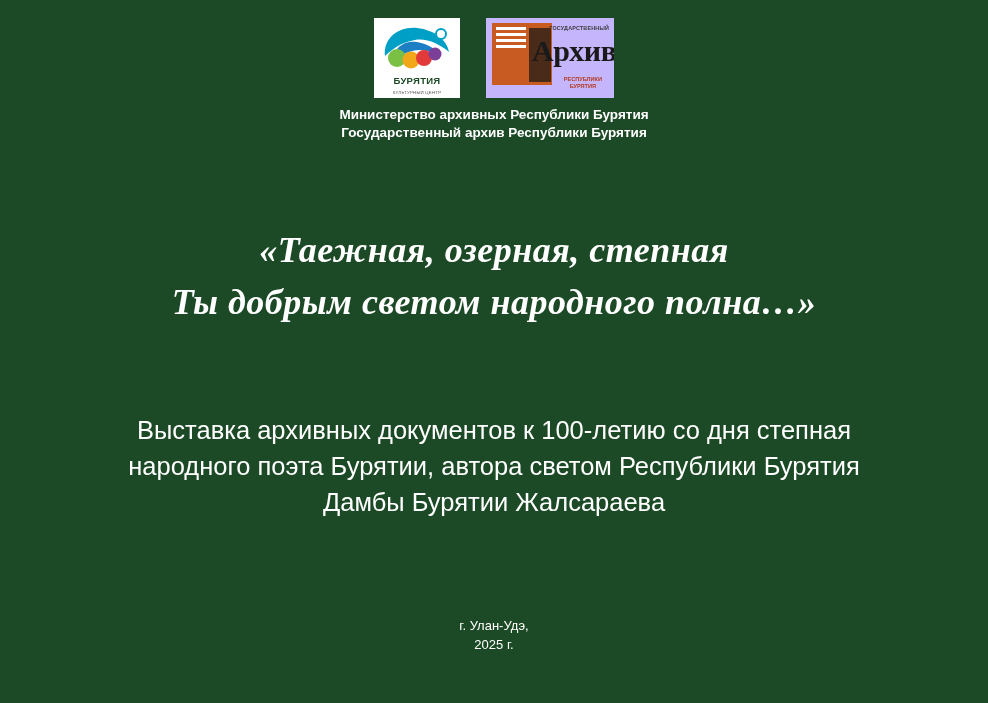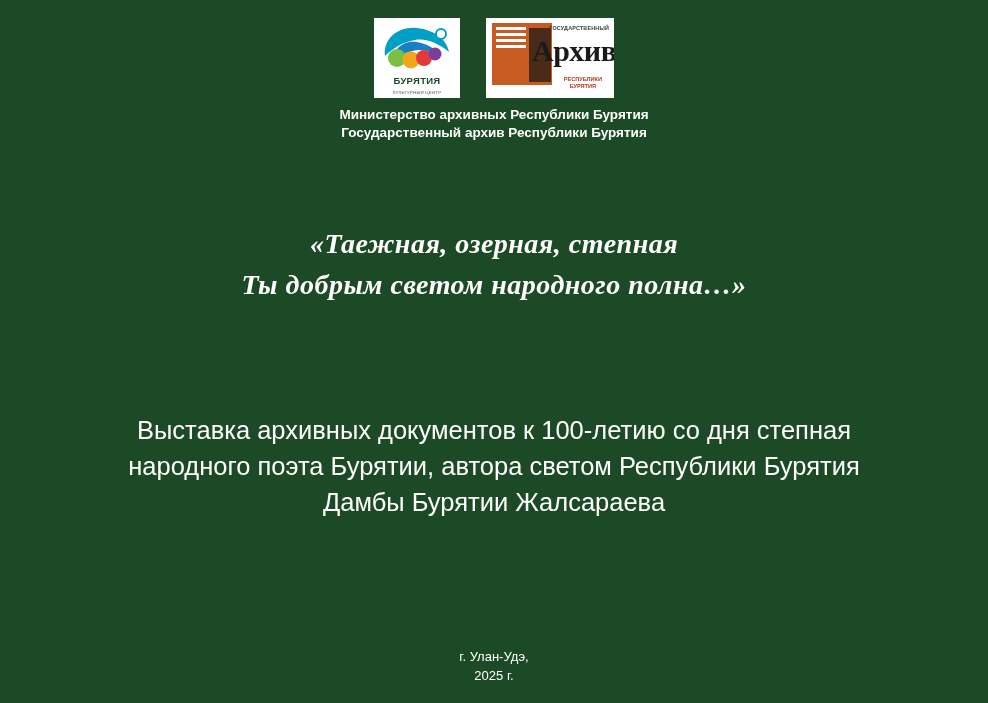--- a/index.html
+++ b/index.html
@@ -72,21 +72,21 @@
     color: #555;
     font-size: 4.4px;
     letter-spacing: 0.2px;
     line-height: 1.15;
   }
 
   
   .logo-archive {
     width: 128px;
     height: 80px;
-    background: #ffffff;
+    background: #c4b5fd;
     position: relative;
     overflow: hidden;
     flex: none;
   }
   .la-block {
     position: absolute;
     left: 6px;
     top: 5px;
     width: 60px;
     height: 62px;
@@ -156,21 +156,21 @@
   
   .title-block {
     position: absolute;
     top: 224px;
     left: 0;
     width: 100%;
     text-align: center;
     font-family: "Liberation Serif", serif;
     font-style: italic;
     font-weight: bold;
-    font-size: 28px;
+    font-size: 36px;
     line-height: 1.45;
     letter-spacing: 0.5px;
     color: #ffffff;
   }
   .title-line { display: block; }
 
   
   .subtitle-block {
     position: absolute;
     top: 412px;
@@ -179,21 +179,21 @@
     text-align: center;
     font-size: 25.5px;
     line-height: 1.42;
     color: #ffffff;
   }
   .subtitle-line { display: block; }
 
   
   .footer {
     position: absolute;
-    top: 648px;
+    top: 617px;
     left: 0;
     width: 100%;
     text-align: center;
     font-size: 13px;
     line-height: 1.45;
     color: #ffffff;
   }
   .footer-line { display: block; }
 </style>
 </head>

